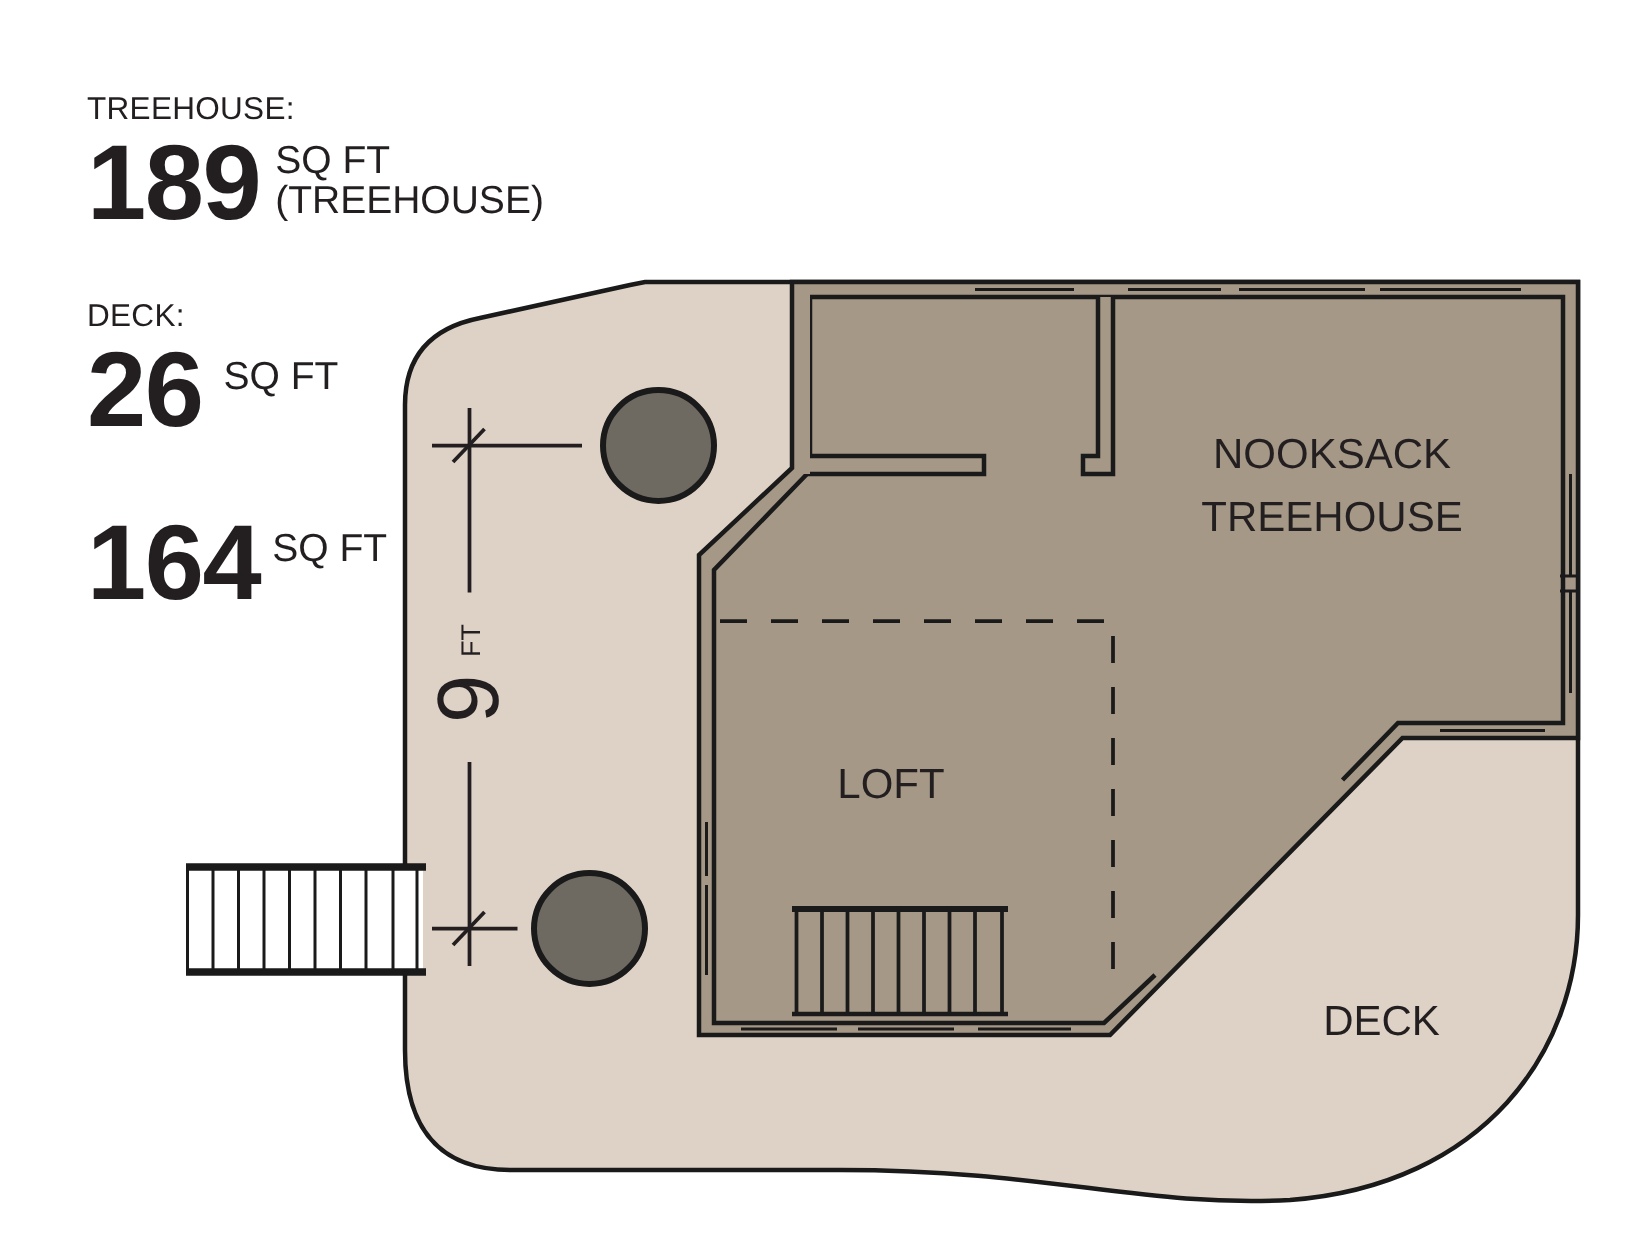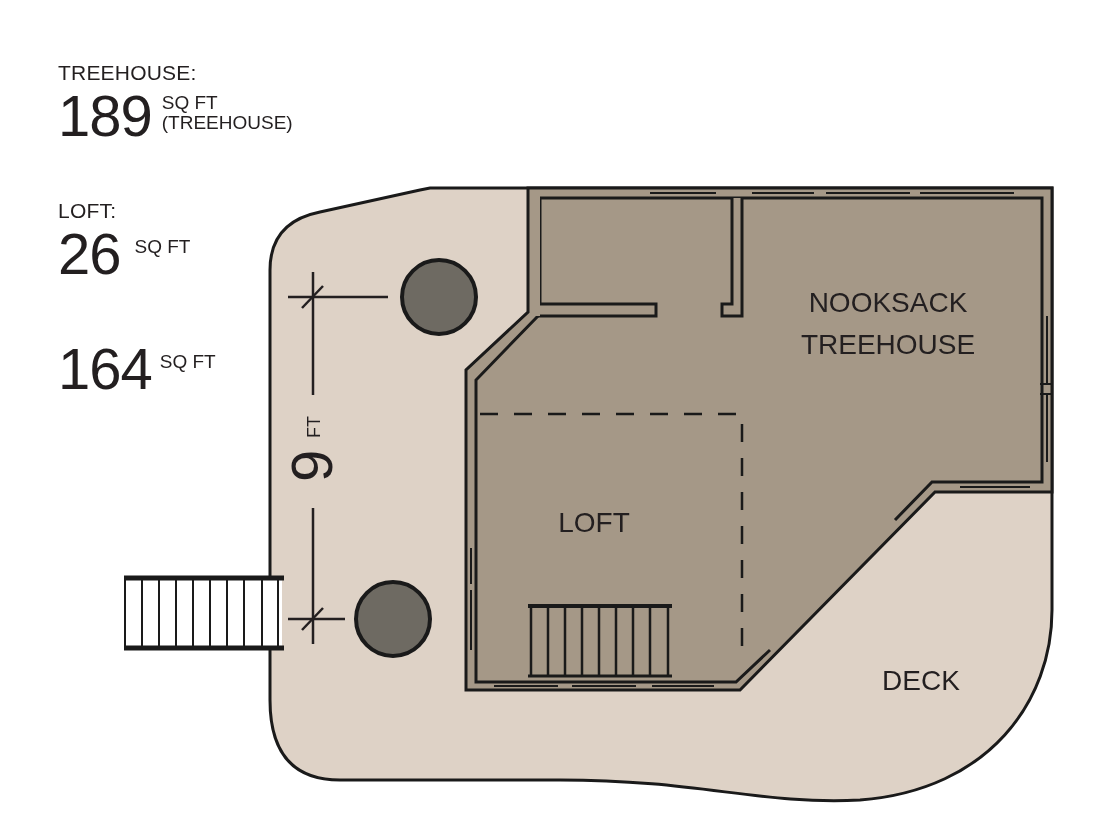--- a/index.html
+++ b/index.html
@@ -1,22 +1,22 @@
 <!DOCTYPE html>
 <html><head>
   <meta charset="utf-8">
   <style>
     html, body { margin: 0; padding: 0; background: #ffffff; }
     body { width: 1094px; height: 833px; position: relative; overflow: hidden;
            font-family: "Liberation Sans", "DejaVu Sans", sans-serif; color: #231f20; }
     .stat { position: absolute; left: 58px; }
     .stat-label { font-size: 21px; letter-spacing: 0.2px; line-height: 1; }
     .stat-value-row { display: flex; align-items: flex-start; margin-top: 4px; }
-    .stat-value { font-size: 58px; line-height: 1; letter-spacing: -1px; }
-    .stat-unit { font-size: 19px; line-height: 1.05; margin-left: 10px; margin-top: 6px; }
+    .stat-value { font-size: 71px; line-height: 1; letter-spacing: -1px; font-weight: bold; }
+    .stat-unit { font-size: 26px; line-height: 1.05; margin-left: 10px; margin-top: 6px; }
     #stat-treehouse { top: 62px; }
     #stat-loft { top: 200px; }
     #stat-deck { top: 336px; }
     svg#plan { position: absolute; left: 0; top: 0; }
     .lbl { font-family: "Liberation Sans", "DejaVu Sans", sans-serif; fill: #231f20; }
   </style>
 </head>
 <body>
 
 <div class="stat" id="stat-treehouse">
@@ -24,21 +24,21 @@
   <div class="stat-value-row">
     <div class="stat-value">189</div>
     <div class="stat-unit">
       <div>SQ FT</div>
       <div>(TREEHOUSE)</div>
     </div>
   </div>
 </div>
 
 <div class="stat" id="stat-loft">
-  <div class="stat-label">LOFT:</div>
+  <div class="stat-label">DECK:</div>
   <div class="stat-value-row">
     <div class="stat-value">26</div>
     <div class="stat-unit" style="margin-top:12px;margin-left:14px;">SQ FT</div>
   </div>
 </div>
 
 <div class="stat" id="stat-deck">
   <div class="stat-value-row">
     <div class="stat-value">164</div>
     <div class="stat-unit" style="margin-top:12px;margin-left:8px;">SQ FT</div>

